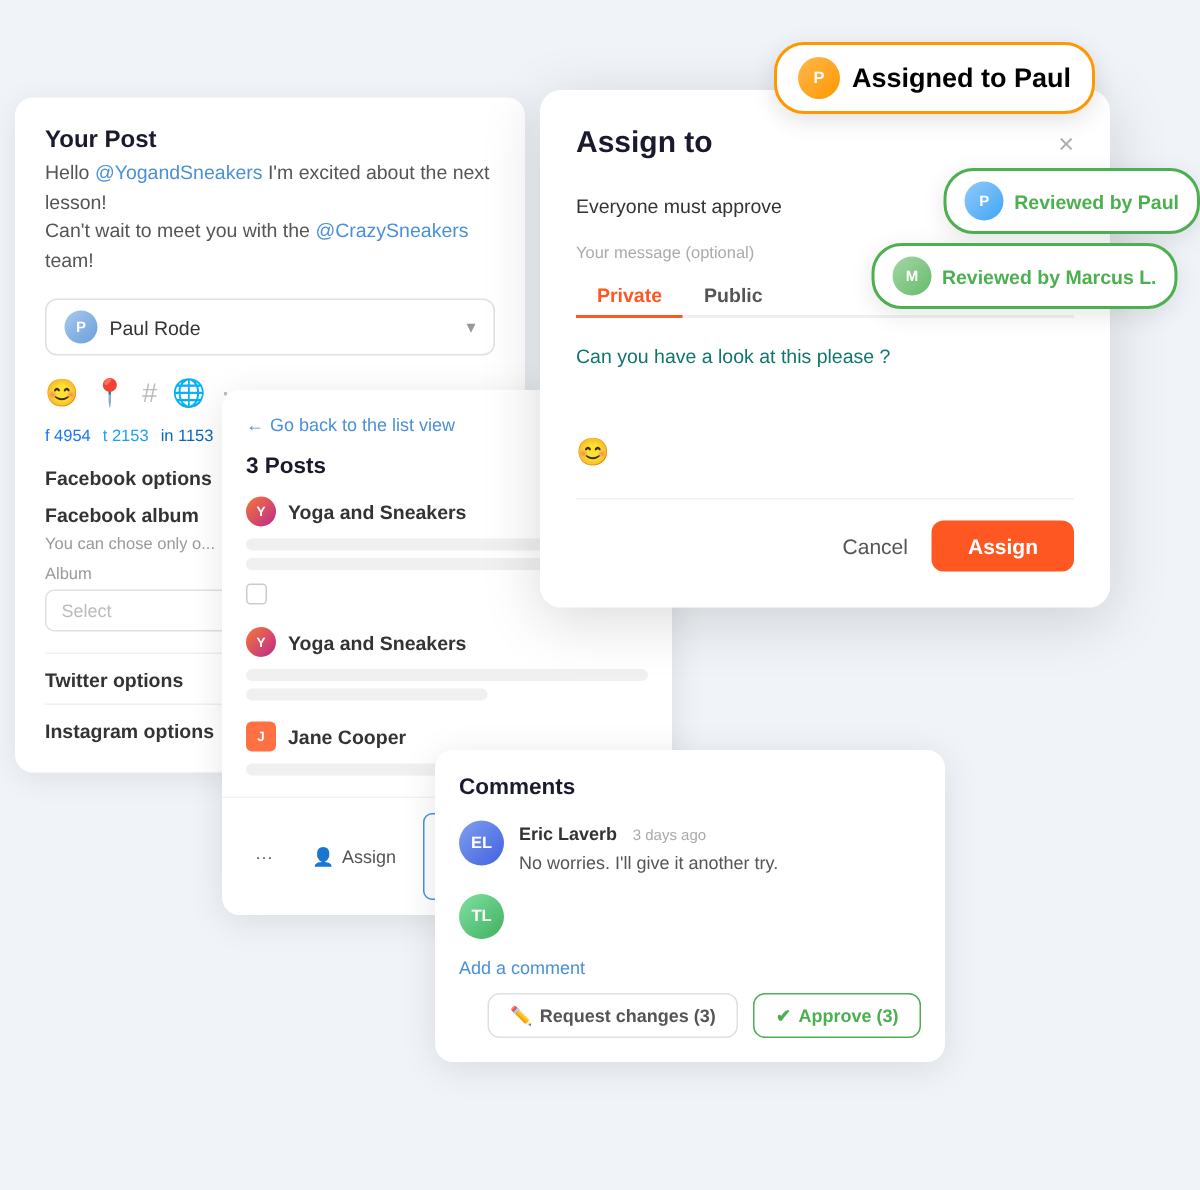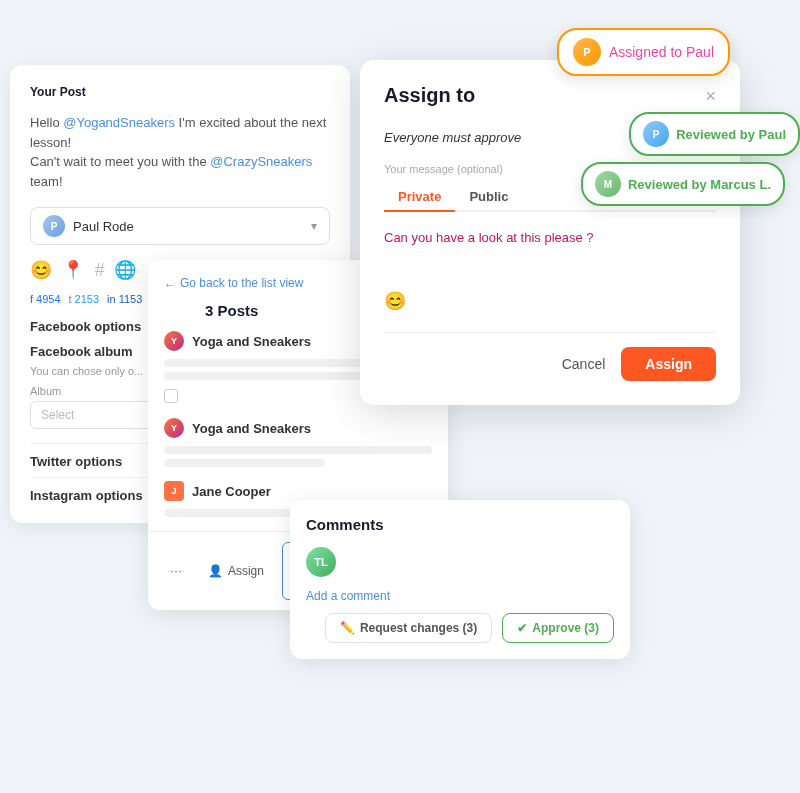--- a/index.html
+++ b/index.html
@@ -18,24 +18,24 @@
       left: 10px;
       top: 65px;
       width: 340px;
       background: #fff;
       border-radius: 12px;
       box-shadow: 0 4px 20px rgba(0,0,0,0.08);
       padding: 20px;
       z-index: 1;
     }
     .panel-title {
-      font-size: 12px;
+      font-size: 16px;
       font-weight: 700;
       color: #1a1a2e;
-      margin-bottom: 14px;
+      margin-bottom: 2px;
     }
     .post-content {
       font-size: 13px;
       color: #555;
       line-height: 1.5;
       margin-bottom: 16px;
     }
     .post-content .mention {
       color: #4a90d9;
       font-weight: 500;
@@ -148,21 +148,20 @@
       display: flex;
       align-items: center;
       gap: 4px;
       cursor: pointer;
     }
     .posts-count {
       font-size: 15px;
       font-weight: 700;
       color: #1a1a2e;
       margin-bottom: 12px;
-      margin-left: 41px;
     }
     .post-item {
       margin-bottom: 14px;
     }
     .post-item-header {
       display: flex;
       align-items: center;
       gap: 8px;
       margin-bottom: 8px;
     }
@@ -382,21 +381,20 @@
     }
     .approve-row {
       display: flex;
       align-items: center;
       justify-content: space-between;
       margin-bottom: 16px;
     }
     .approve-text {
       font-size: 13px;
       color: #333;
-      font-style: italic;
     }
     .toggle {
       width: 36px; height: 20px;
       background: #ccc;
       border-radius: 10px;
       position: relative;
       cursor: pointer;
     }
     .toggle-thumb {
       width: 16px; height: 16px;
@@ -427,21 +425,21 @@
       margin-bottom: -2px;
     }
     .tab-item.active {
       color: #ff5722;
       border-bottom: 2px solid #ff5722;
     }
     .tab-item:not(.active) { color: #555; }
     .message-box {
       min-height: 60px;
       font-size: 13px;
-      color: #be185d;
+      color: #0f766e;
       line-height: 1.5;
       padding: 4px 0;
     }
     .emoji-icon {
       color: #ccc;
       font-size: 18px;
       margin-top: 6px;
       cursor: pointer;
     }
     .modal-footer {
@@ -479,23 +477,23 @@
       border: 2px solid #ff9800;
       border-radius: 20px;
       padding: 8px 14px;
       display: flex;
       align-items: center;
       gap: 8px;
       box-shadow: 0 4px 16px rgba(0,0,0,0.12);
       z-index: 20;
     }
     .badge-text-assigned {
-      font-size: 14px;
-      font-weight: 400;
-      color: #ec4899;
+      font-size: 18px;
+      font-weight: 700;
+      color: #000000;
     }
     .badge-avatar-assigned {
       width: 28px; height: 28px;
       border-radius: 50%;
       background: linear-gradient(135deg, #ffb74d, #ff9800);
       display: flex; align-items: center; justify-content: center;
       font-size: 11px; color: #fff; font-weight: 700;
     }
 
     .badge-reviewed-paul {
@@ -657,20 +655,28 @@
       <span class="num-badge">+2</span>
     </div>
     <button class="publish-btn">Publish now</button>
   </div>
 </div>
 
 <div class="comments-panel">
   <div class="comments-title">Comments</div>
 
 
+  <div class="comment-item">
+    <div class="comment-avatar blue">EL</div>
+    <div class="comment-body">
+      <span class="comment-name">Eric Laverb</span>
+      <span class="comment-time">3 days ago</span>
+      <div class="comment-text">No worries. I'll give it another try.</div>
+    </div>
+  </div>
 
   <div class="comment-item">
     <div class="comment-avatar green">TL</div>
   </div>
 
   <a class="add-comment-link">Add a comment</a>
 
   <div class="comments-footer">
     <button class="request-btn">
       <span>✏️</span>

